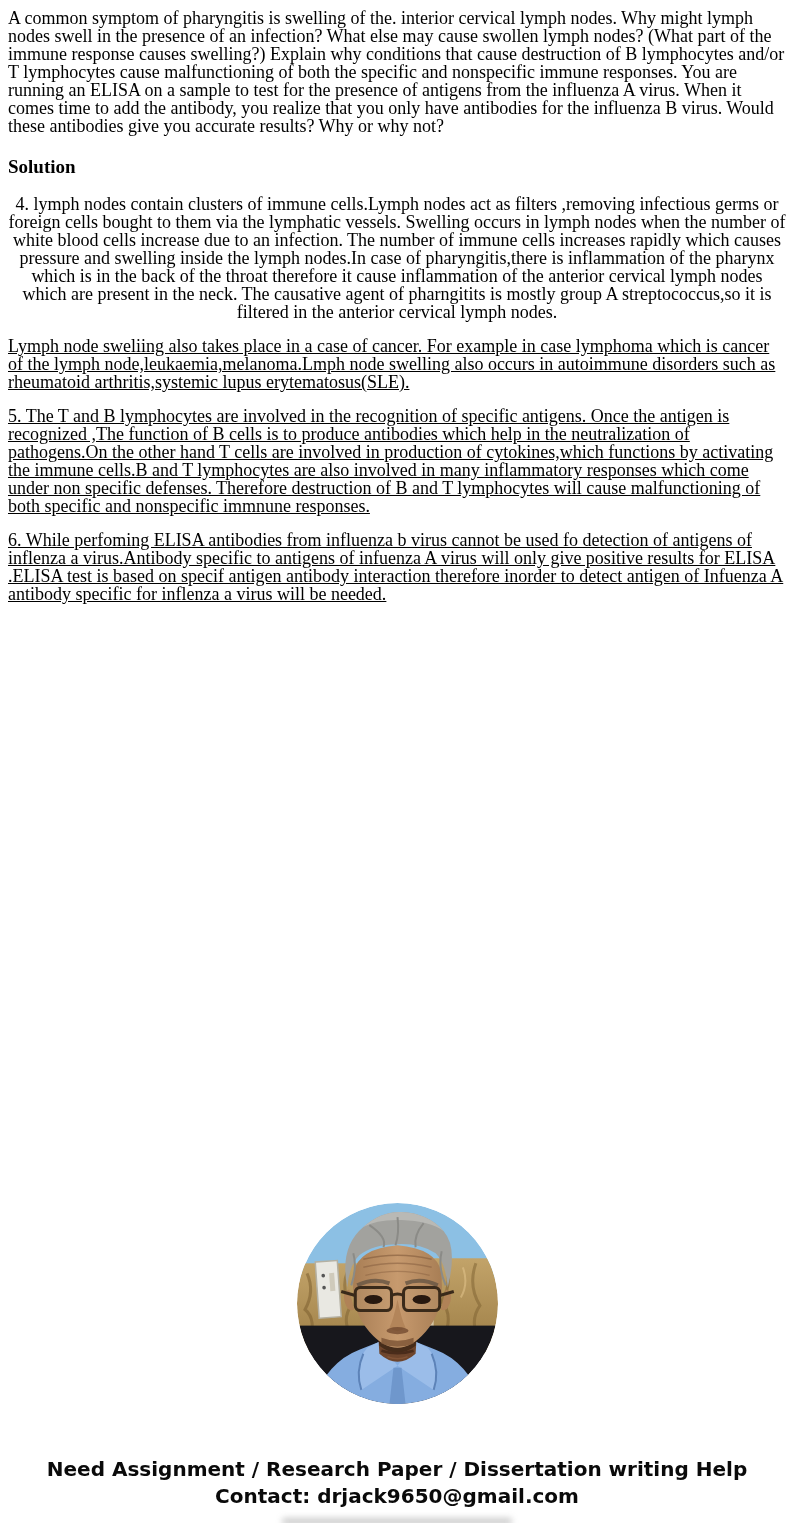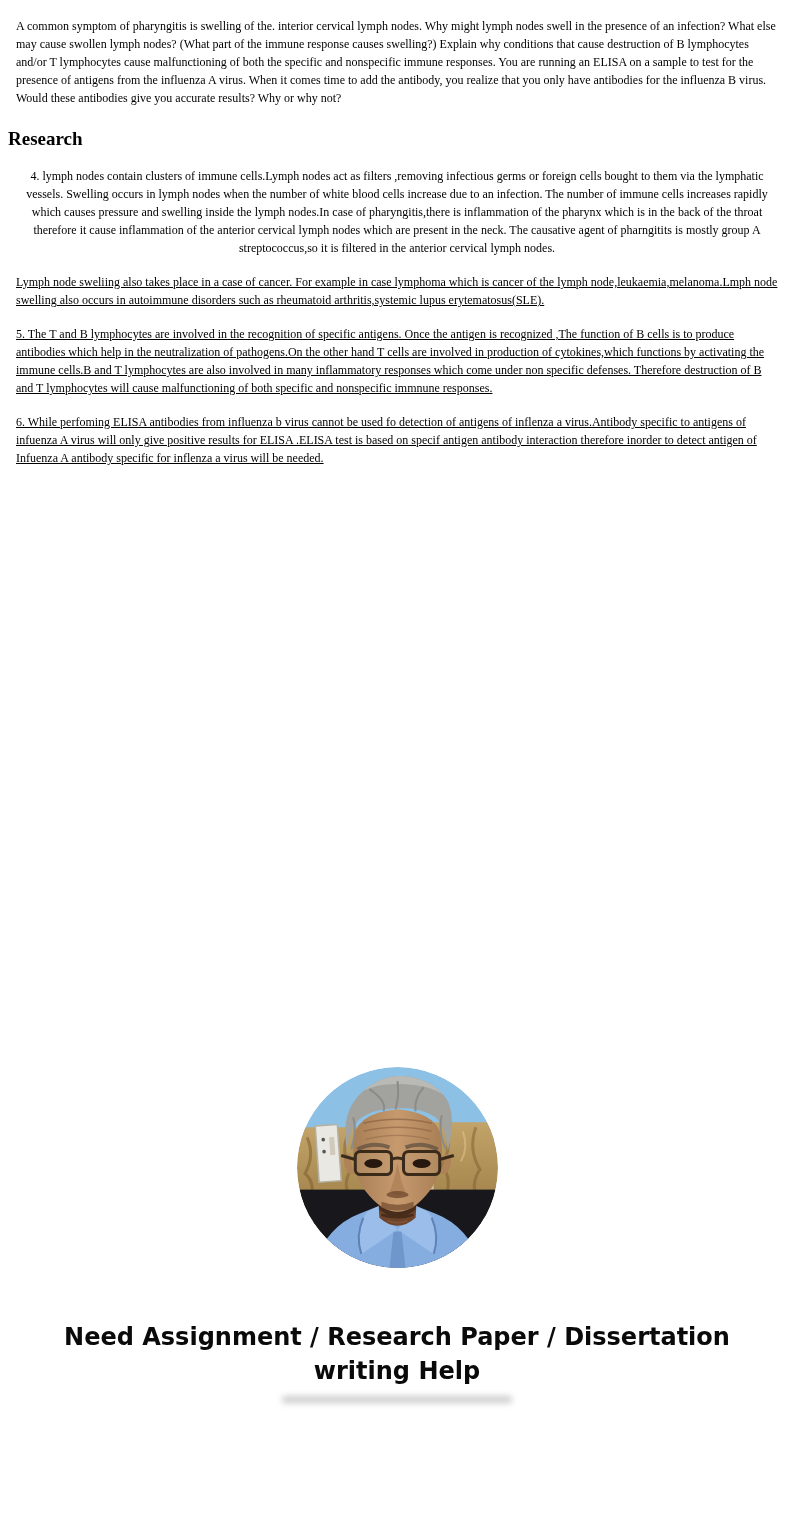--- a/index.html
+++ b/index.html
@@ -8,23 +8,23 @@
     height: 1523px;
     background: #ffffff;
     color: #000000;
     font-family: "Liberation Serif", serif;
     overflow: hidden;
   }
   .page {
     padding: 9px 8px 0 8px;
   }
   .body-text {
-    font-size: 12px;
+    font-size: 18px;
     line-height: 18px;
-    margin: 8px;
+    margin: 0;
   }
   .para-gap { margin-top: 16px; text-decoration: underline; }
   .solution-heading {
     font-size: 19px;
     font-weight: bold;
     margin: 21px 0 0 0;
     line-height: 22px;
   }
   .first-answer { margin-top: 17px; text-align: center; }
   .avatar-wrap {
@@ -38,42 +38,42 @@
     border-radius: 50%;
     overflow: hidden;
     display: block;
   }
   .footer-block {
     margin: 52px auto 8px auto;
     max-width: 760px;
     text-align: center;
     font-family: "DejaVu Sans", sans-serif;
     font-weight: bold;
-    font-size: 24px;
-    line-height: 34px;
+    font-size: 20px;
+    line-height: 27px;
     color: #0a0a0a;
   }
   .footer-contact { margin-top: 0; }
   .ghost-smudge {
     width: 230px;
     height: 7px;
     margin: 3px auto 0 auto;
     background: rgba(110,110,110,0.35);
     filter: blur(3px);
     border-radius: 3px;
   }
 </style>
 </head>
 <body>
 
 <div class="page">
 
   <p class="body-text">A common symptom of pharyngitis is swelling of the. interior cervical lymph nodes. Why might lymph nodes swell in the presence of an infection? What else may cause swollen lymph nodes? (What part of the immune response causes swelling?) Explain why conditions that cause destruction of B lymphocytes and/or T lymphocytes cause malfunctioning of both the specific and nonspecific immune responses. You are running an ELISA on a sample to test for the presence of antigens from the influenza A virus. When it comes time to add the antibody, you realize that you only have antibodies for the influenza B virus. Would these antibodies give you accurate results? Why or why not?</p>
 
-  <h2 class="solution-heading">Research</h2>
+  <h2 class="solution-heading">Solution</h2>
 
   <p class="body-text first-answer">4. lymph nodes contain clusters of immune cells.Lymph nodes act as filters ,removing infectious germs or foreign cells bought to them via the lymphatic vessels. Swelling occurs in lymph nodes when the number of white blood cells increase due to an infection. The number of immune cells increases rapidly which causes pressure and swelling inside the lymph nodes.In case of pharyngitis,there is inflammation of the pharynx which is in the back of the throat therefore it cause inflammation of the anterior cervical lymph nodes which are present in the neck. The causative agent of pharngitits is mostly group A streptococcus,so it is filtered in the anterior cervical lymph nodes.</p>
 
   <p class="body-text para-gap">Lymph node sweliing also takes place in a case of cancer. For example in case lymphoma which is cancer of the lymph node,leukaemia,melanoma.Lmph node swelling also occurs in autoimmune disorders such as rheumatoid arthritis,systemic lupus erytematosus(SLE).</p>
 
   <p class="body-text para-gap">5. The T and B lymphocytes are involved in the recognition of specific antigens. Once the antigen is recognized ,The function of B cells is to produce antibodies which help in the neutralization of pathogens.On the other hand T cells are involved in production of cytokines,which functions by activating the immune cells.B and T lymphocytes are also involved in many inflammatory responses which come under non specific defenses. Therefore destruction of B and T lymphocytes will cause malfunctioning of both specific and nonspecific immnune responses.</p>
 
   <p class="body-text para-gap">6. While perfoming ELISA antibodies from influenza b virus cannot be used fo detection of antigens of inflenza a virus.Antibody specific to antigens of infuenza A virus will only give positive results for ELISA .ELISA test is based on specif antigen antibody interaction therefore inorder to detect antigen of Infuenza A antibody specific for inflenza a virus will be needed.</p>
 
   <div class="avatar-wrap">
@@ -178,17 +178,18 @@
           <path d="M126,20 Q116,32 118,44" stroke="#8b8b87" stroke-width="2" fill="none"></path>
           <path d="M56,50 Q60,64 54,82" stroke="#8b8b87" stroke-width="2" fill="none"></path>
           <path d="M144,48 Q140,64 148,82" stroke="#8b8b87" stroke-width="2" fill="none"></path>
         </g>
       </g>
     </svg>
   </div>
 
   <div class="footer-block">
     <div>Need Assignment / Research Paper / Dissertation writing Help</div>
+    <div class="footer-contact">Contact: drjack9650@gmail.com</div>
   </div>
 
   <div class="ghost-smudge"></div>
 
 </div>
 
 </body></html>

